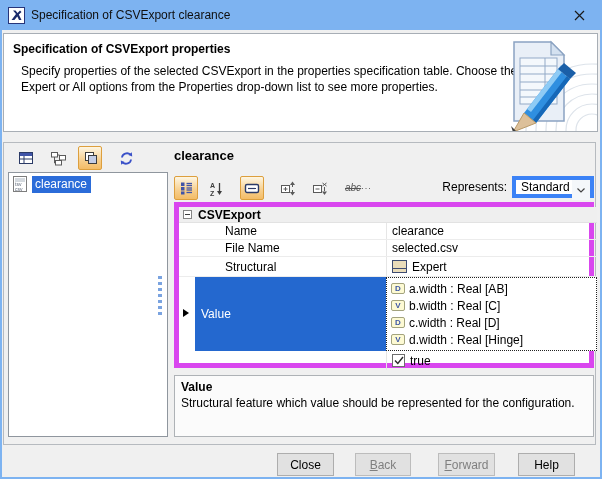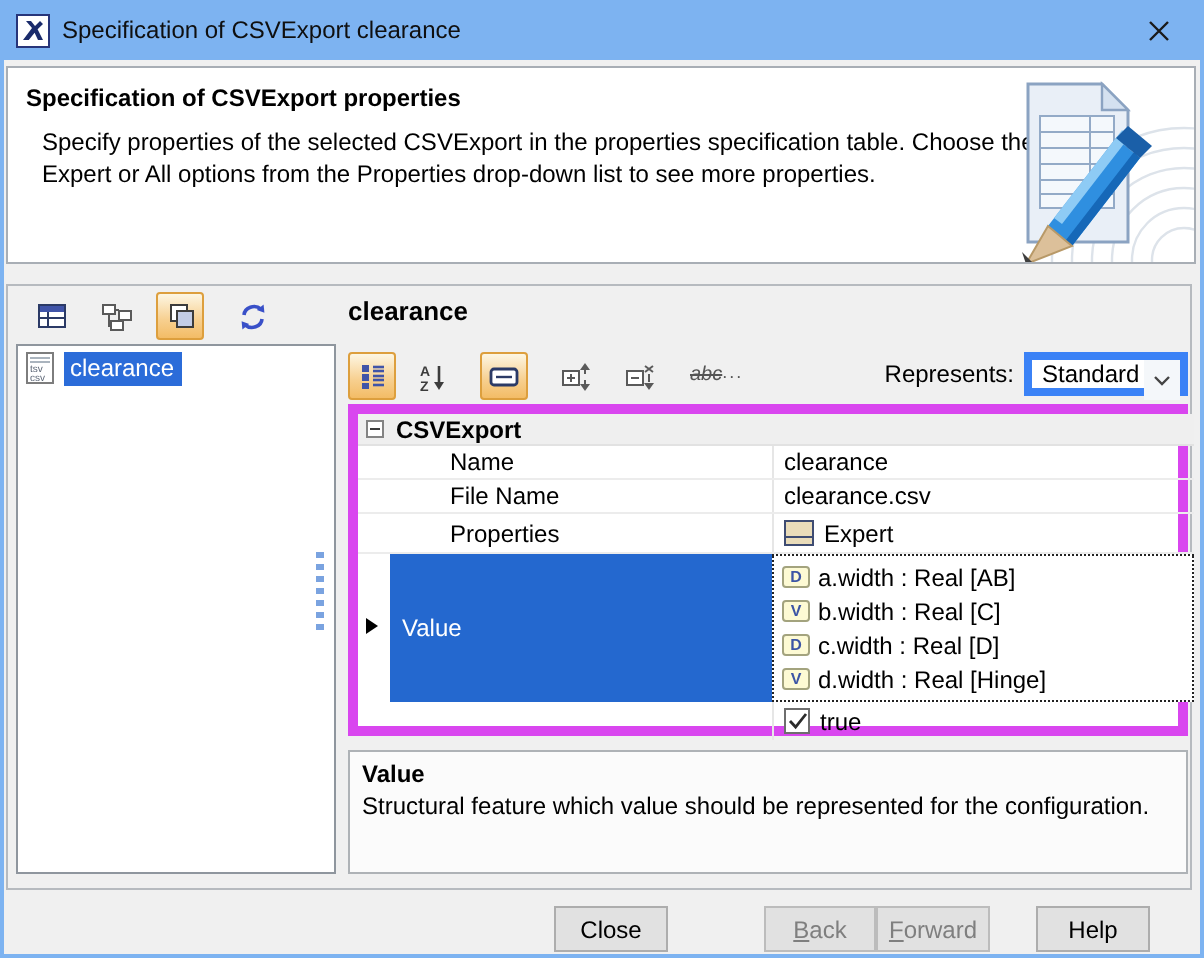--- a/index.html
+++ b/index.html
@@ -268,25 +268,25 @@
         <span class="gname">CSVExport</span>
       </div>
 
       <div class="prow stdrow" style="top:16px;height:17px;">
         <span class="cell-label">Name</span>
         <span class="cell-value">clearance</span>
       </div>
 
       <div class="prow stdrow" style="top:33px;height:17px;">
         <span class="cell-label">File Name</span>
-        <span class="cell-value">clearance.csv</span>
+        <span class="cell-value">selected.csv</span>
       </div>
 
       <div class="prow stdrow" style="top:50px;height:20px;">
-        <span class="cell-label">Properties</span>
+        <span class="cell-label">Structural</span>
         <span class="cell-value">
           <svg width="15" height="13" viewBox="0 0 15 13" style="margin-right:5px;">
             <rect x="0.5" y="0.5" width="14" height="12" fill="#e9dcba" stroke="#3e4c72"></rect>
             <line x1="1" y1="8.5" x2="14" y2="8.5" stroke="#3e4c72"></line>
           </svg>
           <span>Expert</span>
         </span>
       </div>
 
       <div class="prow valrow">
@@ -327,21 +327,21 @@
     </div>
 
     <div class="descr">
       <div class="dtitle">Value</div>
       <div class="dtext">Structural feature which value should be represented for the configuration.</div>
     </div>
 
     <div class="btn" style="left:275px;width:57px;">
       <span>Close</span>
     </div>
-    <div class="btn disabled" style="left:353px;width:56px;margin-left:27px;">
+    <div class="btn disabled" style="left:353px;width:56px;">
       <span class="uf">Back</span>
     </div>
     <div class="btn" style="left:516px;width:57px;">
       <span>Help</span>
     </div>
     <div class="btn disabled" style="left:436px;width:57px;">
       <span class="uf">Forward</span>
     </div>
 
   </div>

